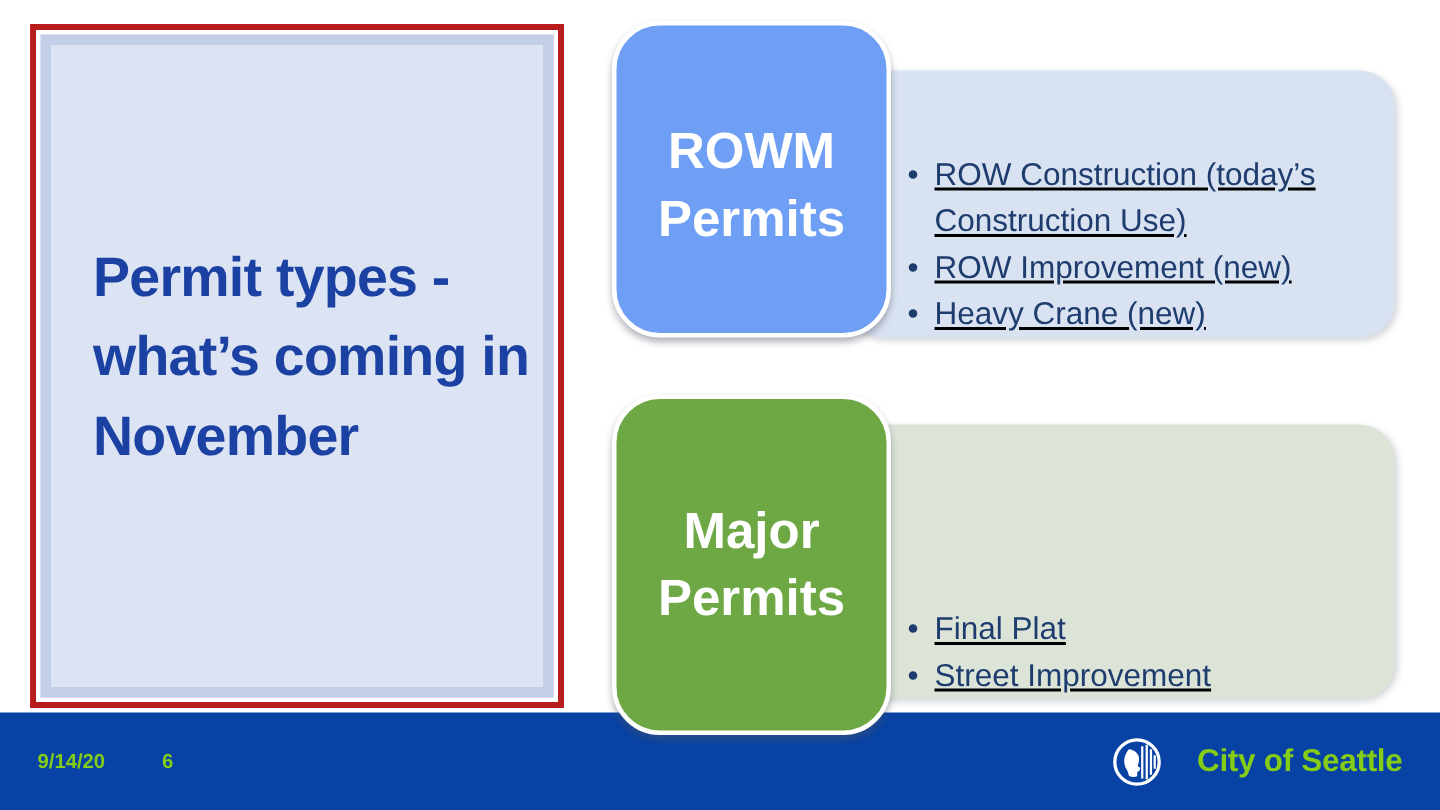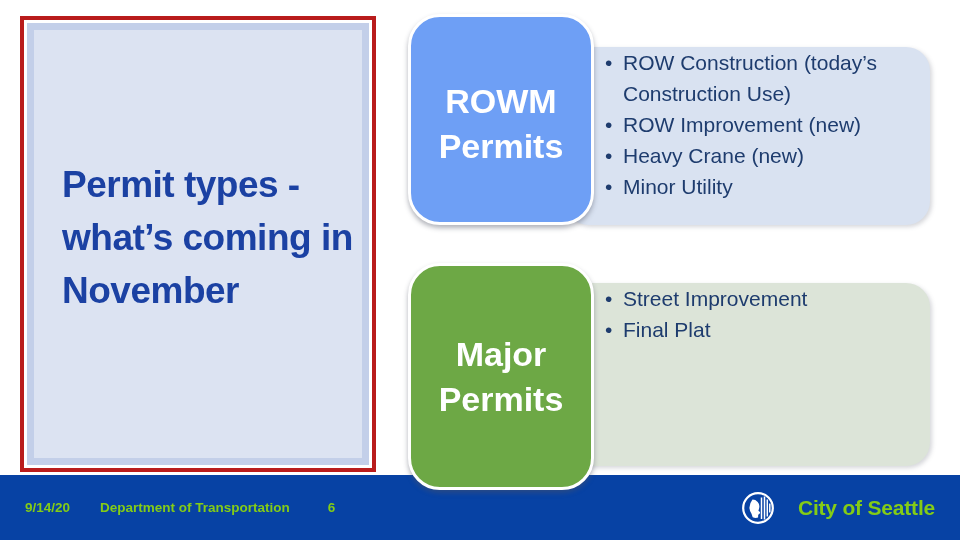--- a/index.html
+++ b/index.html
@@ -20,21 +20,21 @@
   }
   .slide-title{
     margin:0;width:305px;
     font-size:37px;line-height:53px;font-weight:bold;
     color:#1b41a3;letter-spacing:-0.5px;
   }
   
   .list-card{
     position:absolute;z-index:2;box-sizing:border-box;
     border-radius:24px;box-shadow:2px 2px 4px rgba(90,95,110,.25);
-    display:flex;flex-direction:column;justify-content:flex-start;
+    display:flex;flex-direction:column;justify-content:flex-end;text-decoration:underline;
   }
   .list-card.blue{left:565px;top:47px;width:365px;height:178px;background:#d9e2f1;}
   .list-card.green{left:565px;top:283px;width:365px;height:183px;background:#dce4d8;}
   .bullet-list{
     list-style:none;margin:0;padding:0 14px 0 40px;
     color:#1e3c6e;font-size:21px;line-height:31px;
   }
   .bullet-list li{position:relative;padding-left:18px;}
   .bullet-list li::before{
     content:"\2022";position:absolute;left:0;top:0;color:#1e3c6e;
@@ -69,41 +69,39 @@
     <h1 class="slide-title">Permit types - what’s coming in November</h1>
   </div>
 </div>
 
 <div class="list-card blue">
   <ul class="bullet-list">
 
   <li><span>ROW Construction (today’s Construction Use)</span></li>
       <li><span>ROW Improvement (new)</span></li>
       <li><span>Heavy Crane (new)</span></li>
-      <li><span>Minor Utility</span></li>
     </ul>
 </div>
 <div class="label-box blue">
   <div class="label-text">ROWM Permits</div>
 </div>
 
 <div class="list-card green">
   <ul class="bullet-list">
 
+      <li><span>Final Plat</span></li>
       <li><span>Street Improvement</span></li>
-      <li><span>Final Plat</span></li>
     </ul>
 </div>
 <div class="label-box green">
   <div class="label-text">Major Permits</div>
 </div>
 
 <div class="footer">
   <span class="footer-date">9/14/20</span>
-  <span class="footer-dept">Department of Transportation</span>
   <span class="footer-page">6</span>
   <span class="footer-brand">
     <span style="display:inline-flex;">
       <svg width="34" height="34" viewBox="0 0 34 34" aria-hidden="true">
         <circle cx="17" cy="17" r="14.8" fill="none" stroke="#ffffff" stroke-width="2.2"></circle>
         <path d="M11.5 8.5 q-3.5 4.5 -3 9 q.3 3 2 5.2 l1.2 3.6 q3 1.2 5.4 .2 l.1 -2.8 q2.2 -.8 1.8 -2.8 l-1.6 -1.2 q2.3 -5.8 -.7 -8.8 q-2.2 -2.4 -5.2 -2.4z" fill="#ffffff"></path>
         <path d="M20.5 6.5 v21.5 M23.5 5.5 v23 M26.3 8.5 v17 M28.8 12.5 v9" stroke="#ffffff" stroke-width="1.5" fill="none"></path>
       </svg>
     </span>
     <span class="footer-logo-text">City of Seattle</span>

